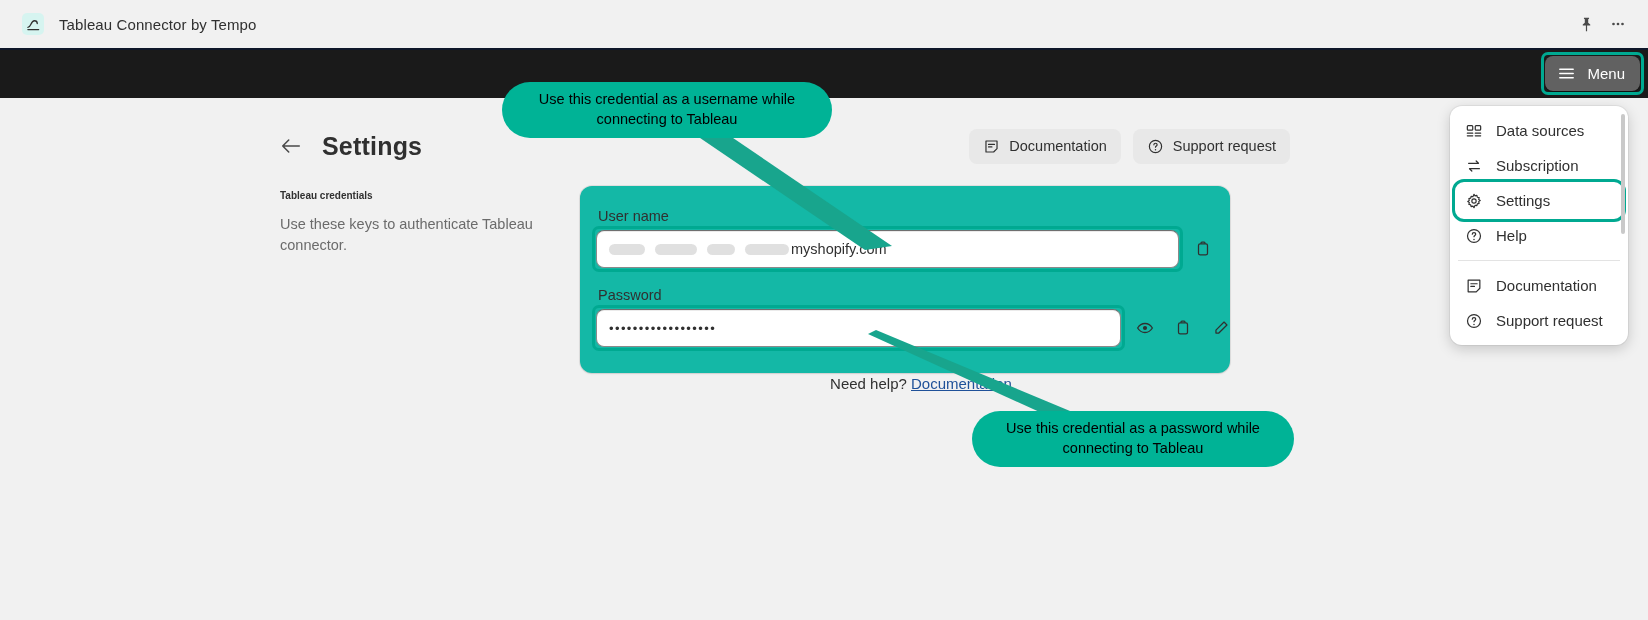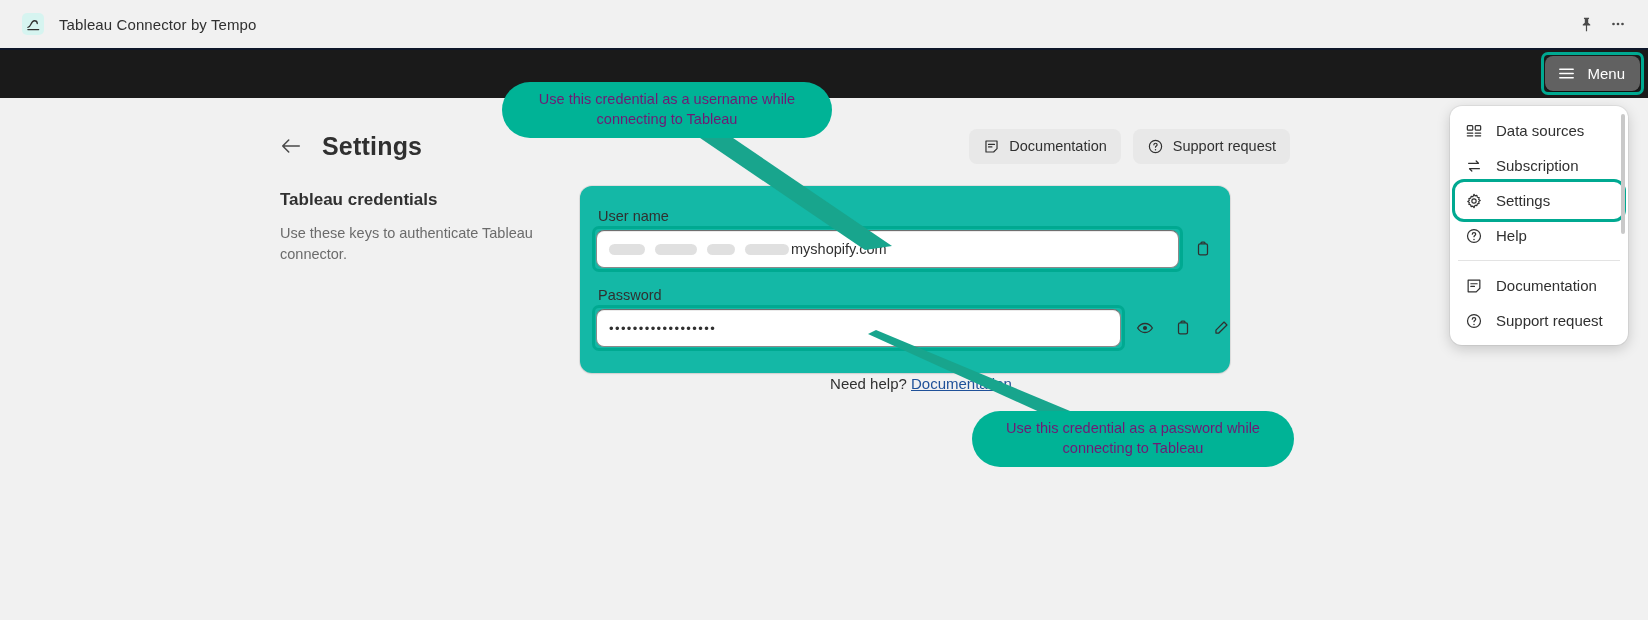--- a/index.html
+++ b/index.html
@@ -63,21 +63,21 @@
   .head-actions { margin-left: auto; display: flex; gap: 12px; }
   .pill-btn {
     display: flex; align-items: center; gap: 9px;
     background: #e8e8e8; color: #303030;
     border-radius: 8px; padding: 9px 14px; font-size: 14.5px; cursor: pointer;
   }
 
   
   .section { position: absolute; left: 280px; top: 88px; width: 1010px; display: flex; }
   .section-left { width: 300px; padding-right: 40px; padding-top: 4px; }
-  .section-left h3 { font-size: 17px; font-weight: bold; color: #303030; }
+  .section-left h3 { font-size: 10px; font-weight: bold; color: #303030; }
   .section-left p { font-size: 14.5px; color: #6b6b6b; margin-top: 13px; line-height: 1.42; }
   .card {
     width: 650px; background: #14b8a6; border-radius: 12px;
     box-shadow: 0 0 0 1px rgba(0,0,0,.07), 0 1px 2px rgba(0,0,0,.08);
     padding: 22px 24px 26px 16px;
   }
   .field-label { font-size: 14.5px; color: #303030; margin-bottom: 6px; margin-left: 2px; }
   .field-row { display: flex; align-items: center; gap: 10px; }
   .field-row + .field-label { margin-top: 19px; }
 
@@ -121,21 +121,21 @@
     font-size: 15px; color: #303030; cursor: pointer;
   }
   .menu-sep { height: 1px; background: #e3e3e3; margin: 7px 2px; }
   .menu-scrollbar {
     position: absolute; right: 3px; top: 8px; width: 4px; height: 120px;
     background: #c9c9c9; border-radius: 3px;
   }
 
   
   .callout {
-    position: absolute; background: #00b396; color: #701a75;
+    position: absolute; background: #00b396; color: #000000;
     border-radius: 28px; text-align: center; font-size: 14.5px;
     line-height: 1.35; display: flex; align-items: center; justify-content: center;
     padding: 10px 20px; z-index: 40;
   }
   .callout-user { left: 502px; top: 82px; width: 330px; height: 56px; }
   .callout-pass { left: 972px; top: 411px; width: 322px; height: 56px; }
   .pointer { position: absolute; z-index: 39; }
   svg { display: block; }
 </style>
 </head>

